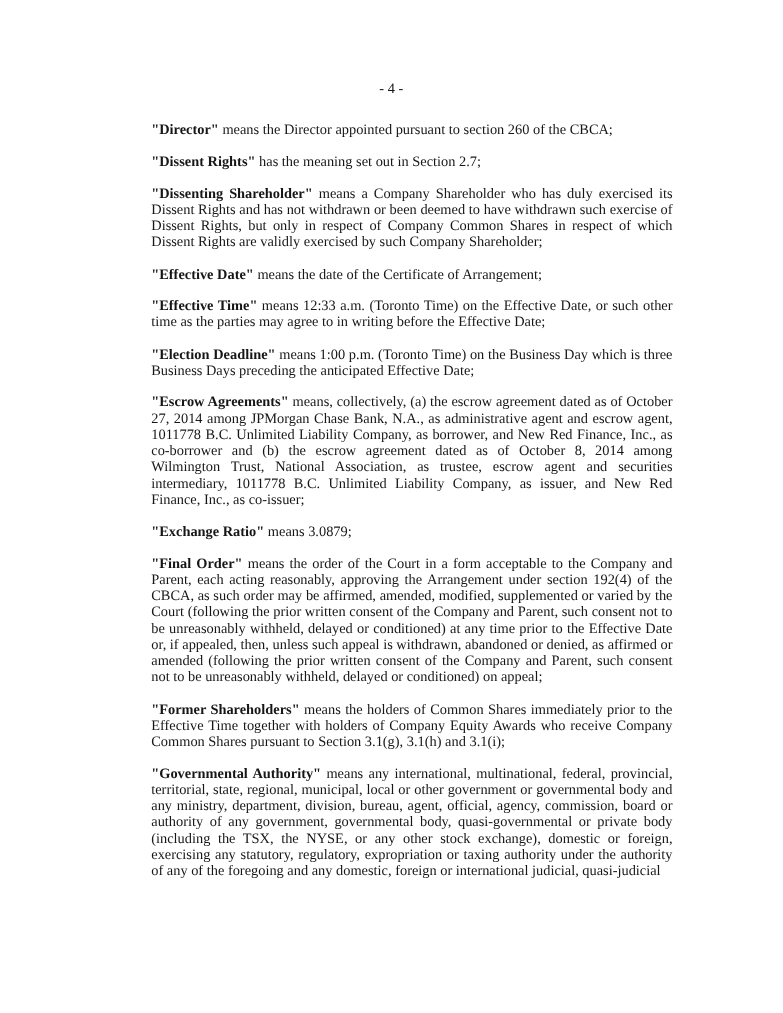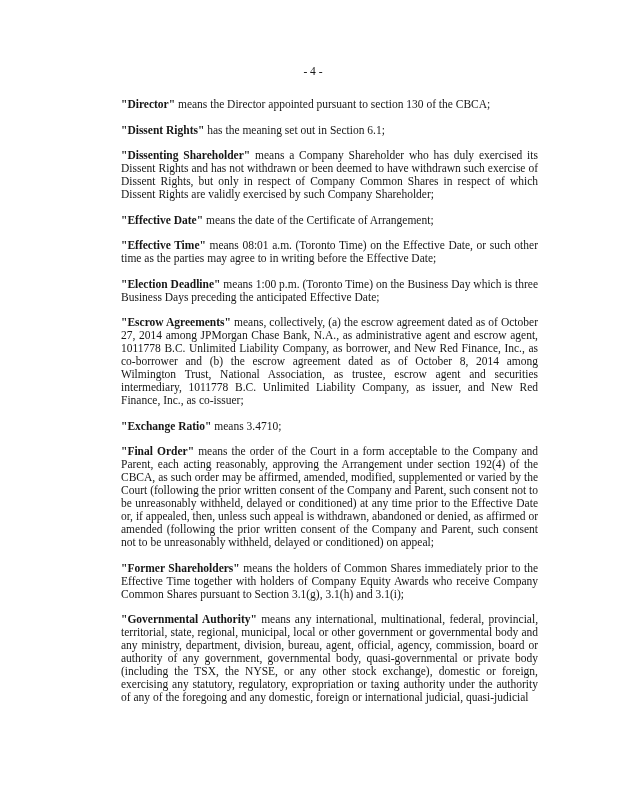--- a/index.html
+++ b/index.html
@@ -44,35 +44,35 @@
 </style>
 </head>
 <body>
 
 <div class="page">
 
   <div class="page-number">- 4 -</div>
 
   <div class="content">
 
-    <p class="def"><span class="term">"Director"</span><span> means the Director appointed pursuant to section 130 of the CBCA;</span></p>
+    <p class="def"><span class="term">"Director"</span><span> means the Director appointed pursuant to section 260 of the CBCA;</span></p>
 
-    <p class="def"><span class="term">"Dissent Rights"</span><span> has the meaning set out in Section 6.1;</span></p>
+    <p class="def"><span class="term">"Dissent Rights"</span><span> has the meaning set out in Section 2.7;</span></p>
 
     <p class="def"><span class="term">"Dissenting Shareholder"</span><span> means a Company Shareholder who has duly exercised its Dissent Rights and has not withdrawn or been deemed to have withdrawn such exercise of Dissent Rights, but only in respect of Company Common Shares in respect of which Dissent Rights are validly exercised by such Company Shareholder;</span></p>
 
     <p class="def"><span class="term">"Effective Date"</span><span> means the date of the Certificate of Arrangement;</span></p>
 
-    <p class="def"><span class="term">"Effective Time"</span><span> means 08:01 a.m. (Toronto Time) on the Effective Date, or such other time as the parties may agree to in writing before the Effective Date;</span></p>
+    <p class="def"><span class="term">"Effective Time"</span><span> means 12:33 a.m. (Toronto Time) on the Effective Date, or such other time as the parties may agree to in writing before the Effective Date;</span></p>
 
     <p class="def"><span class="term">"Election Deadline"</span><span> means 1:00 p.m. (Toronto Time) on the Business Day which is three Business Days preceding the anticipated Effective Date;</span></p>
 
     <p class="def"><span class="term">"Escrow Agreements"</span><span> means, collectively, (a) the escrow agreement dated as of October 27, 2014 among JPMorgan Chase Bank, N.A., as administrative agent and escrow agent, 1011778 B.C. Unlimited Liability Company, as borrower, and New Red Finance, Inc., as co-borrower and (b) the escrow agreement dated as of October 8, 2014 among Wilmington Trust, National Association, as trustee, escrow agent and securities intermediary, 1011778 B.C. Unlimited Liability Company, as issuer, and New Red Finance, Inc., as co-issuer;</span></p>
 
-    <p class="def"><span class="term">"Exchange Ratio"</span><span> means 3.4710;</span></p>
+    <p class="def"><span class="term">"Exchange Ratio"</span><span> means 3.0879;</span></p>
 
     <p class="def"><span class="term">"Final Order"</span><span> means the order of the Court in a form acceptable to the Company and Parent, each acting reasonably, approving the Arrangement under section 192(4) of the CBCA, as such order may be affirmed, amended, modified, supplemented or varied by the Court (following the prior written consent of the Company and Parent, such consent not to be unreasonably withheld, delayed or conditioned) at any time prior to the Effective Date or, if appealed, then, unless such appeal is withdrawn, abandoned or denied, as affirmed or amended (following the prior written consent of the Company and Parent, such consent not to be unreasonably withheld, delayed or conditioned) on appeal;</span></p>
 
     <p class="def"><span class="term">"Former Shareholders"</span><span> means the holders of Common Shares immediately prior to the Effective Time together with holders of Company Equity Awards who receive Company Common Shares pursuant to Section 3.1(g), 3.1(h) and 3.1(i);</span></p>
 
     <p class="def"><span class="term">"Governmental Authority"</span><span> means any international, multinational, federal, provincial, territorial, state, regional, municipal, local or other government or governmental body and any ministry, department, division, bureau, agent, official, agency, commission, board or authority of any government, governmental body, quasi-governmental or private body (including the TSX, the NYSE, or any other stock exchange), domestic or foreign, exercising any statutory, regulatory, expropriation or taxing authority under the authority of any of the foregoing and any domestic, foreign or international judicial, quasi-judicial</span></p>
 
   </div>
 </div>
 

